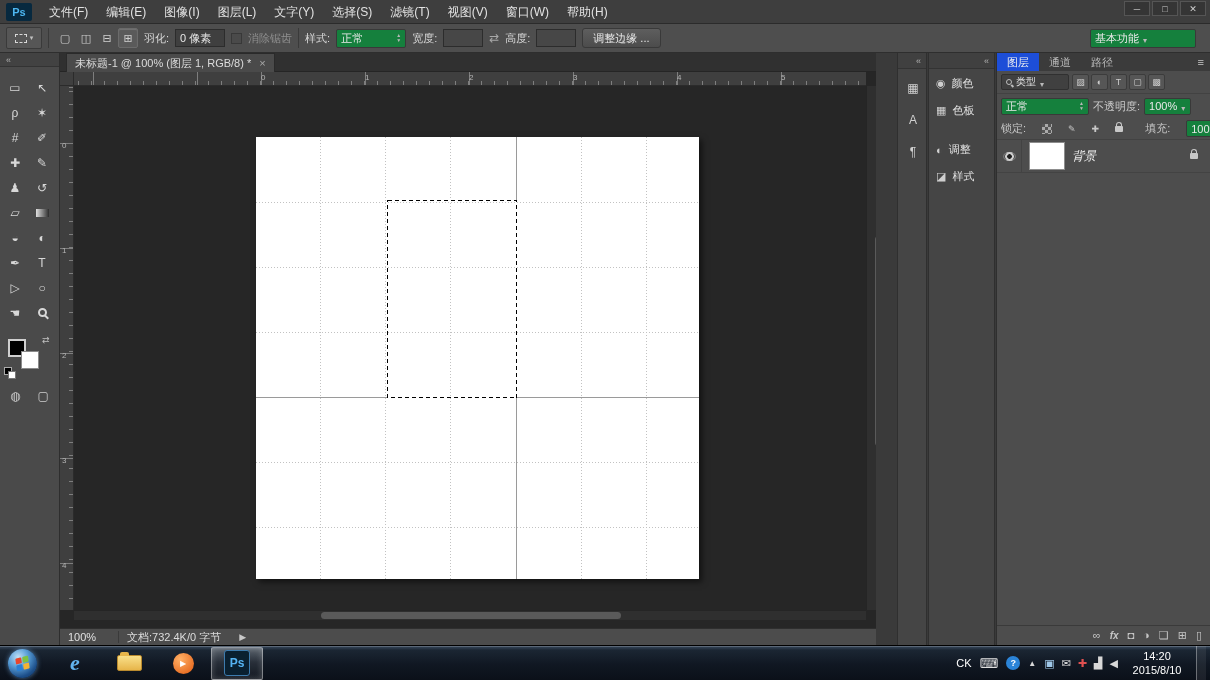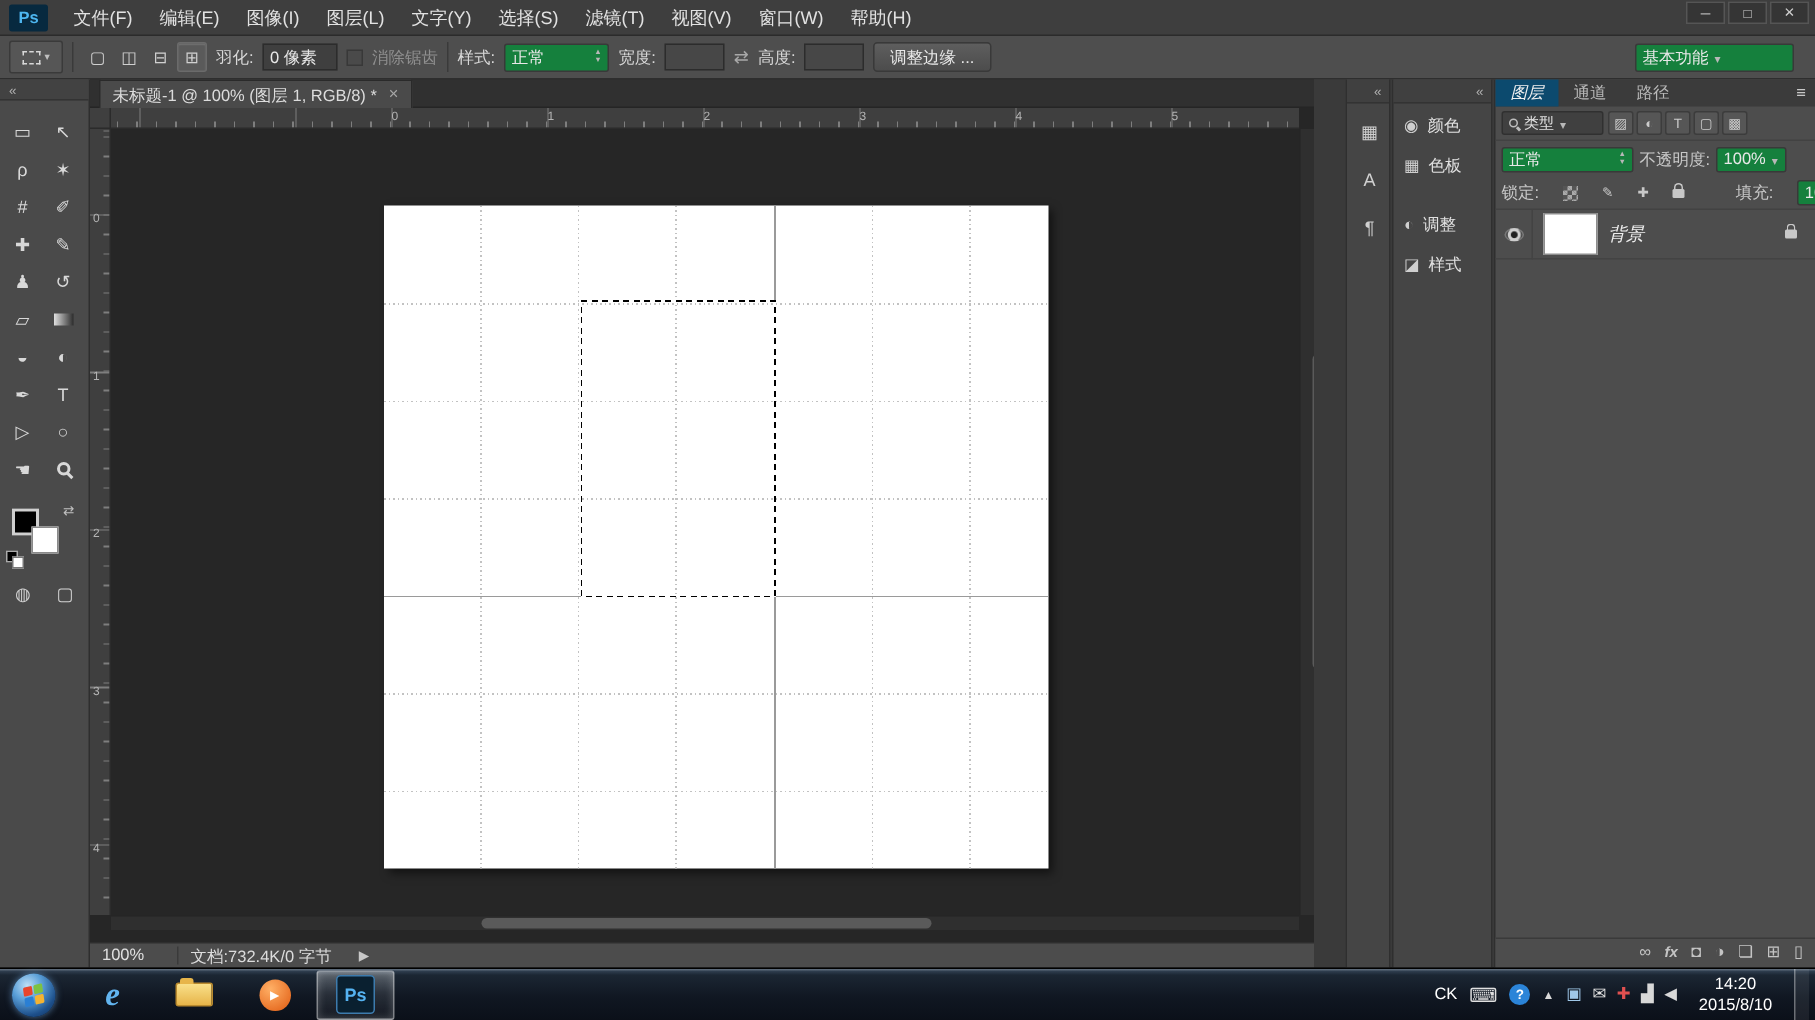--- a/index.html
+++ b/index.html
@@ -94,21 +94,21 @@
   .strip-head { height:16px; display:flex; justify-content:flex-end; align-items:center; padding-right:5px; color:#b0b0b0; font-size:9px; background:#404040; border-bottom:1px solid #333; }
   .strip-a .icon-btn { width:30px; height:26px; display:flex; align-items:center; justify-content:center; color:#d0d0d0; font-size:12px; margin-top:6px; }
   .strip-b .item { height:25px; display:flex; align-items:center; gap:6px; padding-left:7px; margin-top:2px; }
   .strip-b .item:nth-of-type(3) { margin-top:14px; }
   .strip-b .glyph { color:#cfcfcf; font-size:11px; }
   .strip-b .lbl { color:#e0e0e0; font-size:11px; white-space:nowrap; }
 
   .layers-panel { position:absolute; left:120px; top:0; width:214px; height:592px; background:#4d4d4d; border-left:1px solid #2f2f2f; }
   .ltabs { height:18px; background:#3b3b3b; display:flex; align-items:flex-end; }
   .ltab { height:18px; line-height:18px; padding:0 10px; font-size:11px; color:#b8b8b8; }
-  .ltab.active { background:#0c4a6e; color:#f0f0f0;font-style:italic; }
+  .ltab.active { background:#1d4ed8; color:#f0f0f0; }
   .filter-row { height:23px; display:flex; align-items:center; gap:3px; padding:0 4px; border-bottom:1px solid #424242; }
   .search-box { width:68px; height:16px; background:#404040; border:1px solid #303030; border-radius:2px; display:flex; align-items:center; gap:4px; padding:0 4px; }
   .mag-sm { width:6px; height:6px; border:1.5px solid #bdbdbd; border-radius:50%; position:relative; flex:none; }
   .mag-sm::after { content:''; position:absolute; width:3px; height:1.5px; background:#bdbdbd; transform:rotate(45deg); right:-3px; bottom:-2px; }
   .search-box .val { font-size:10px; color:#e0e0e0; }
   .f-btn { width:17px; height:16px; background:#565656; border:1px solid #3c3c3c; border-radius:2px; display:flex; align-items:center; justify-content:center; color:#cccccc; font-size:9px; }
   .blend-row { height:24px; display:flex; align-items:center; gap:4px; padding:0 4px; }
   .blend-combo { width:88px; height:17px; }
   .sm-combo { width:47px; height:17px; }
   .p-label { font-size:11px; color:#c8c8c8; white-space:nowrap;text-align:center; }
@@ -453,21 +453,21 @@
       <div class="lock-row">
         <span class="p-label">锁定:</span>
         <span class="lk-btn">
             <i class="mini-checker" style="font-style:normal"></i>
           </span>
         <span class="lk-btn">✎</span>
         <span class="lk-btn">✚</span>
         <span class="lk-btn">
             <i class="padlock" style="font-style:normal"></i>
           </span>
-        <span class="p-label" style="margin-left:18px">填充:</span>
+        <span class="p-label" style="margin-left:6px">填充:</span>
         <div class="combo sm-combo">
           <span class="val">100%</span>
           <span class="caret-down"></span>
         </div>
       </div>
 
       <div class="layer-list">
 
 
           <div class="layer-row background">

